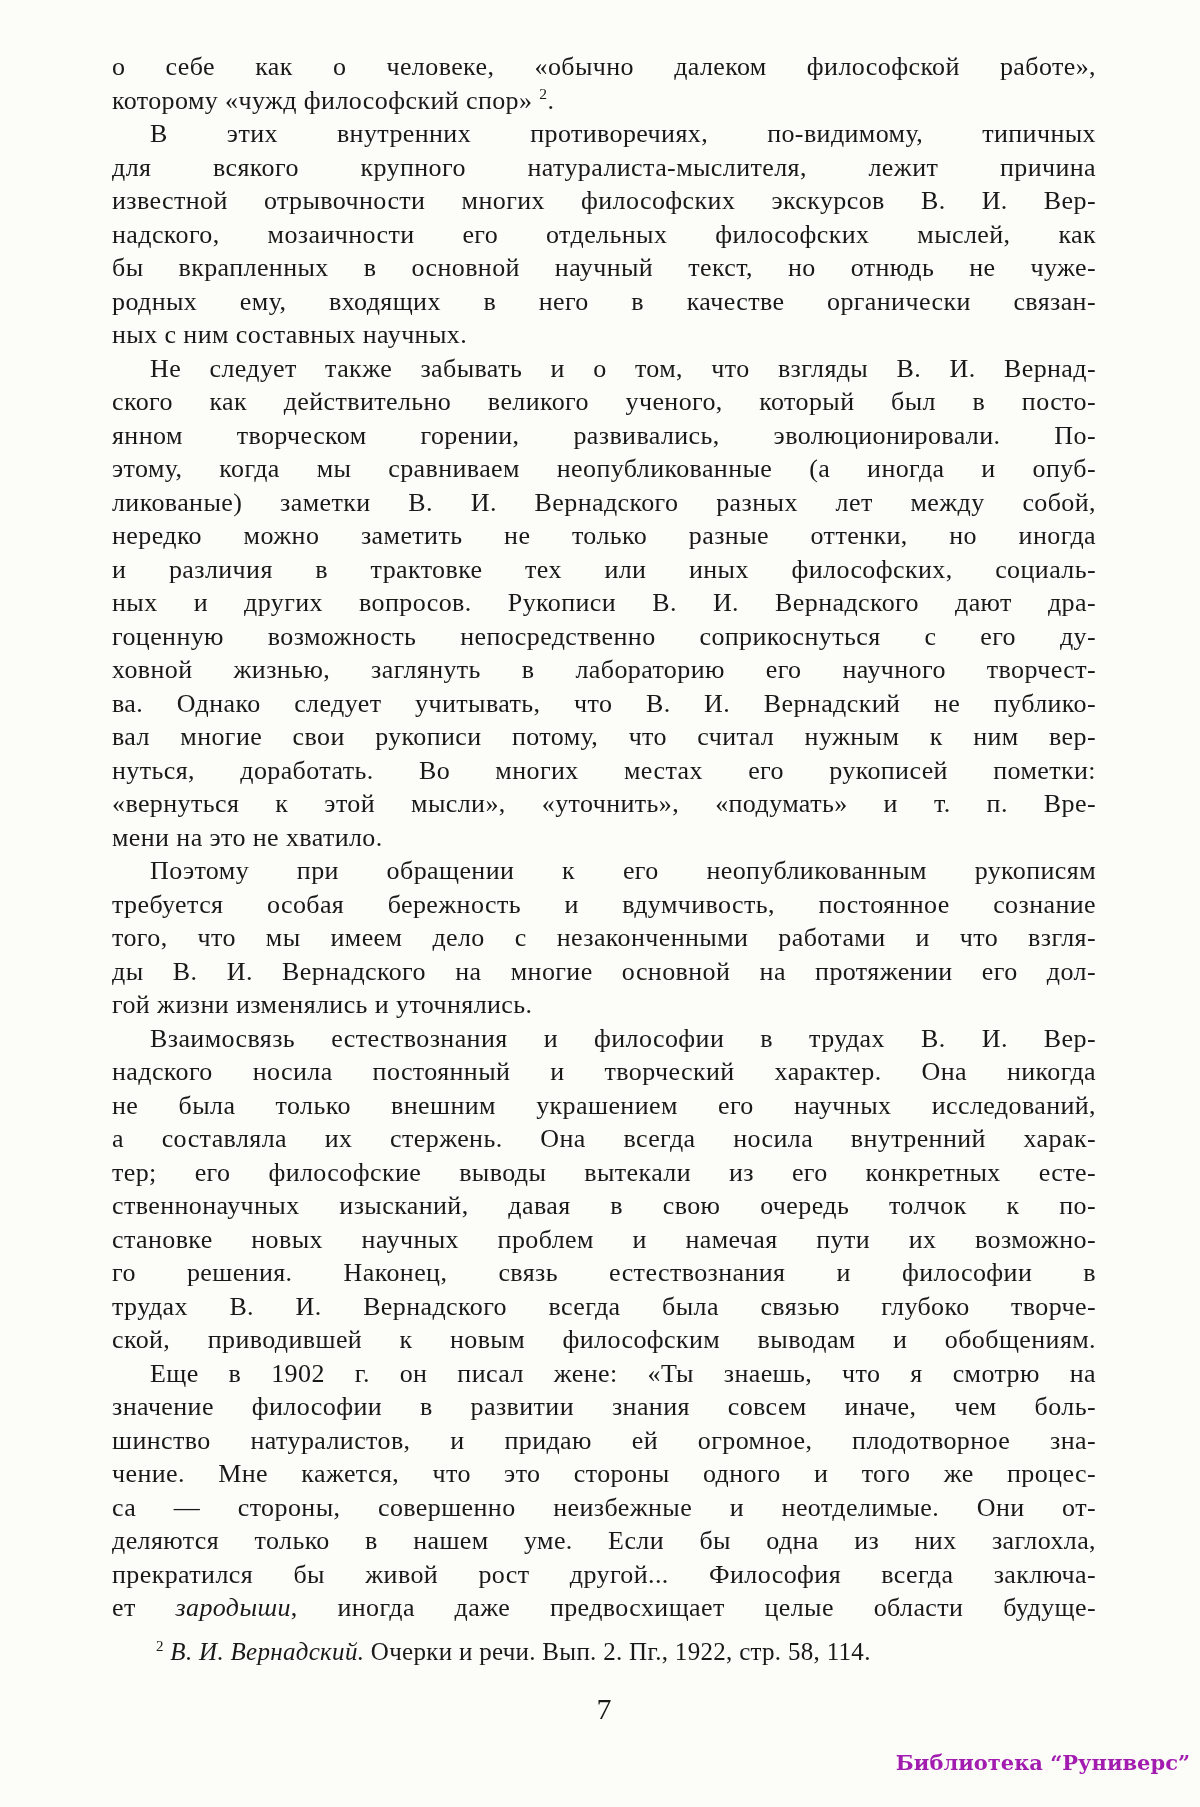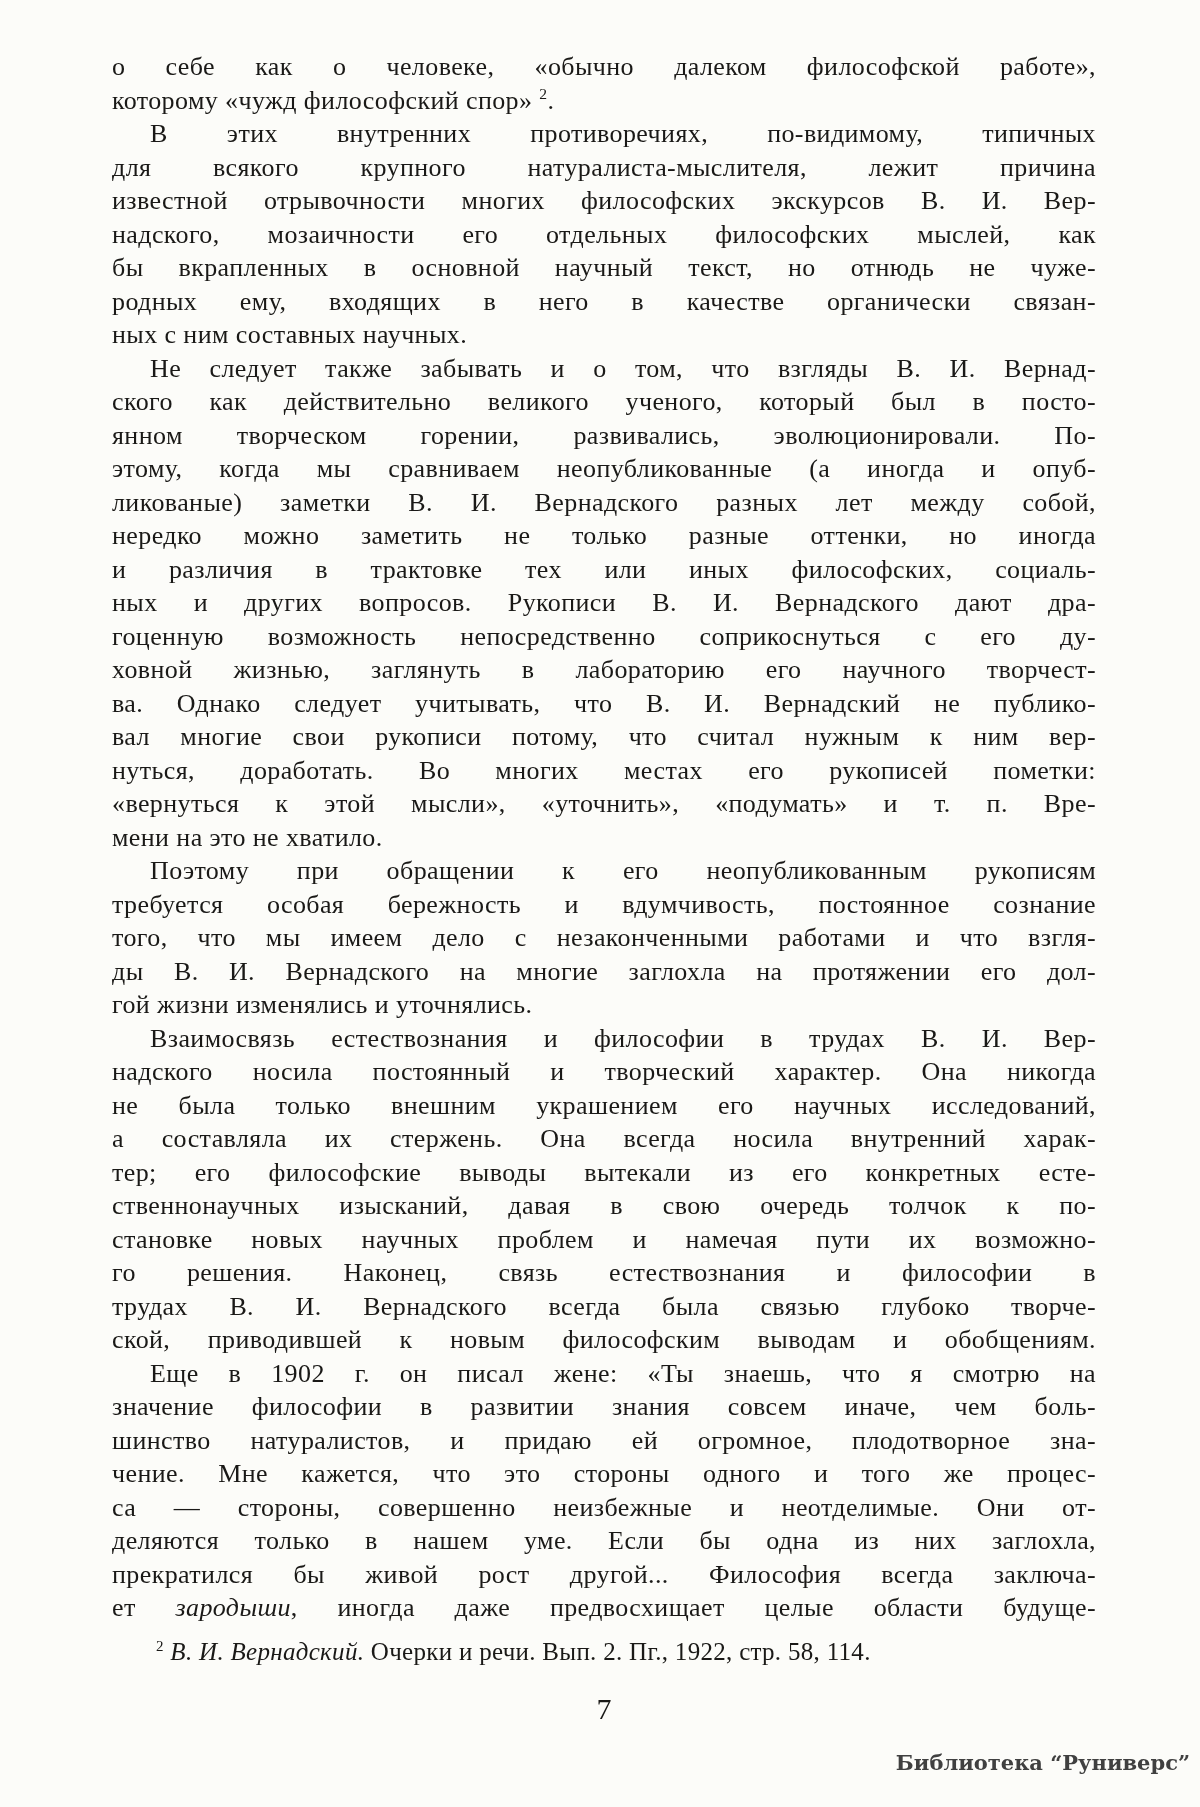--- a/index.html
+++ b/index.html
@@ -57,21 +57,21 @@
     text-align: center;
     font-size: 30px;
     line-height: 34px;
   }
   .watermark {
     position: absolute;
     right: 10px; top: 1750px;
     font-size: 21px;
     line-height: 26px;
     font-weight: bold;
-    color: #404040;
+    color: #a21caf;
     font-family: "DejaVu Serif", serif;
   }
 </style>
 </head>
 <body>
 
 <div class="page">
 
   <div class="text-block">
       <div class="line"><span>о себе как о человеке, «обычно далеком философской работе»,</span></div>
@@ -94,21 +94,21 @@
       <div class="line"><span>гоценную возможность непосредственно соприкоснуться с его ду-</span></div>
       <div class="line"><span>ховной жизнью, заглянуть в лабораторию его научного творчест-</span></div>
       <div class="line"><span>ва. Однако следует учитывать, что В. И. Вернадский не публико-</span></div>
       <div class="line"><span>вал многие свои рукописи потому, что считал нужным к ним вер-</span></div>
       <div class="line"><span>нуться, доработать. Во многих местах его рукописей пометки:</span></div>
       <div class="line"><span>«вернуться к этой мысли», «уточнить», «подумать» и т. п. Вре-</span></div>
       <div class="line short"><span>мени на это не хватило.</span></div>
       <div class="line indent"><span>Поэтому при обращении к его неопубликованным рукописям</span></div>
       <div class="line"><span>требуется особая бережность и вдумчивость, постоянное сознание</span></div>
       <div class="line"><span>того, что мы имеем дело с незаконченными работами и что взгля-</span></div>
-      <div class="line"><span>ды В. И. Вернадского на многие заглохла на протяжении его дол-</span></div>
+      <div class="line"><span>ды В. И. Вернадского на многие основной на протяжении его дол-</span></div>
       <div class="line short"><span>гой жизни изменялись и уточнялись.</span></div>
       <div class="line indent"><span>Взаимосвязь естествознания и философии в трудах В. И. Вер-</span></div>
       <div class="line"><span>надского носила постоянный и творческий характер. Она никогда</span></div>
       <div class="line"><span>не была только внешним украшением его научных исследований,</span></div>
       <div class="line"><span>а составляла их стержень. Она всегда носила внутренний харак-</span></div>
       <div class="line"><span>тер; его философские выводы вытекали из его конкретных есте-</span></div>
       <div class="line"><span>ственнонаучных изысканий, давая в свою очередь толчок к по-</span></div>
       <div class="line"><span>становке новых научных проблем и намечая пути их возможно-</span></div>
       <div class="line"><span>го решения. Наконец, связь естествознания и философии в</span></div>
       <div class="line"><span>трудах В. И. Вернадского всегда была связью глубоко творче-</span></div>

